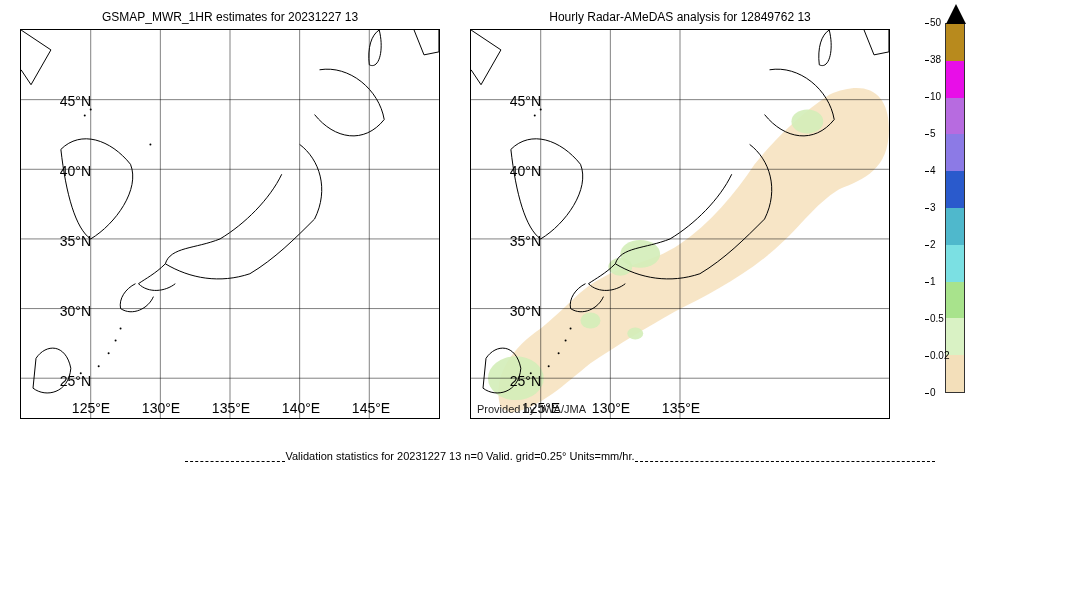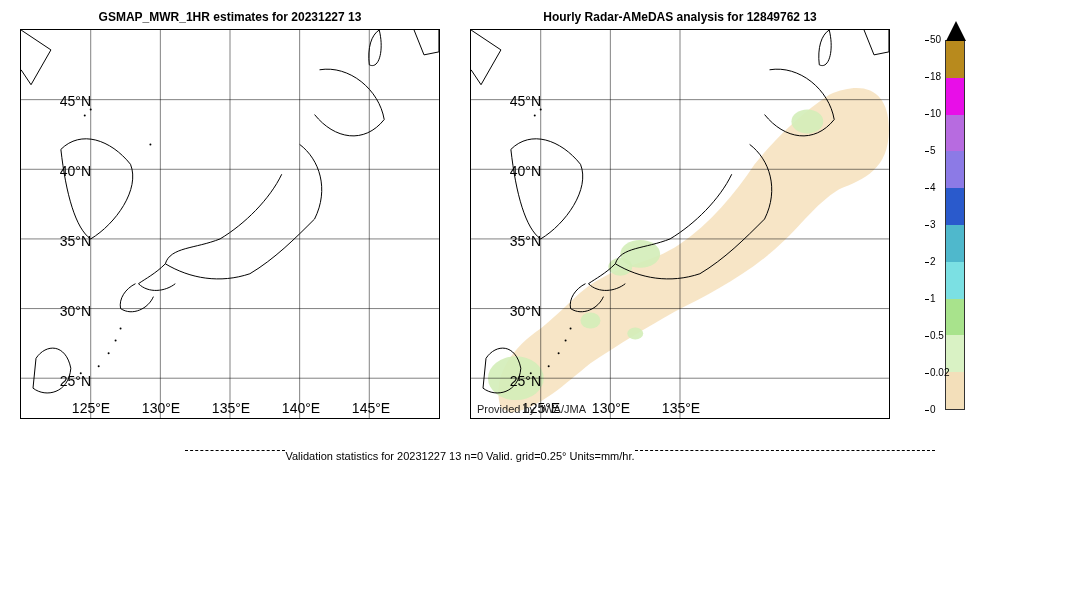--- a/index.html
+++ b/index.html
@@ -14,21 +14,21 @@
       display: flex;
       padding: 10px 20px 0 20px;
       gap: 30px;
     }
     .panel {
       position: relative;
     }
     .panel-title {
       text-align: center;
       font-size: 12px;
-      font-weight: bold;
+      font-weight: normal;
       margin-bottom: 5px;
     }
     .map-box {
       width: 420px;
       height: 390px;
       border: 1.5px solid #000;
       position: relative;
       background: #fff;
     }
     .map-svg {
@@ -51,21 +51,21 @@
     .lon-label { width: 40px; text-align: center; }
     .attribution {
       position: absolute;
       bottom: 3px;
       left: 6px;
       font-size: 11px;
       color: #222;
     }
     .colorbar {
       position: absolute;
-      top: 30px;
+      top: 13px;
       right: -70px;
       width: 55px;
       height: 390px;
       padding-left: 40px;
     }
     .cb-swatches {
       width: 20px;
       height: 370px;
       border: 1px solid #333;
       display: flex;
@@ -98,21 +98,21 @@
     .validation {
       position: absolute;
       bottom: 150px;
       left: 0;
       width: 1080px;
       text-align: center;
       font-size: 11px;
     }
     .dashed-row {
       display: flex;
-      align-items: flex-start;
+      align-items: flex-end;
       justify-content: center;
     }
     .dash-left, .dash-right {
       flex: 0 0 auto;
       height: 0;
       border-top: 1px dashed #000;
     }
     .dash-left { width: 100px; margin-left: 80px; }
     .dash-right { width: 300px; margin-right: 40px; }
     .overlay-blob {
@@ -246,21 +246,21 @@
           <div class="cb-swatch" style="background: rgb(42, 90, 204); flex: 1 1 0%;"></div>
           <div class="cb-swatch" style="background: rgb(79, 184, 204); flex: 1 1 0%;"></div>
           <div class="cb-swatch" style="background: rgb(123, 224, 227); flex: 1 1 0%;"></div>
           <div class="cb-swatch" style="background: rgb(168, 227, 140); flex: 1 1 0%;"></div>
           <div class="cb-swatch" style="background: rgb(217, 242, 196); flex: 1 1 0%;"></div>
           <div class="cb-swatch" style="background: rgb(243, 223, 186); flex: 1 1 0%;"></div>
         </div>
     <div class="cb-tick-mark" style="top: 0px;"></div>
         <div class="cb-tick" style="top: -6px;">50</div>
         <div class="cb-tick-mark" style="top: 37px;"></div>
-        <div class="cb-tick" style="top: 31px;">18</div>
+        <div class="cb-tick" style="top: 31px;">38</div>
         <div class="cb-tick-mark" style="top: 74px;"></div>
         <div class="cb-tick" style="top: 68px;">10</div>
         <div class="cb-tick-mark" style="top: 111px;"></div>
         <div class="cb-tick" style="top: 105px;">5</div>
         <div class="cb-tick-mark" style="top: 148px;"></div>
         <div class="cb-tick" style="top: 142px;">4</div>
         <div class="cb-tick-mark" style="top: 185px;"></div>
         <div class="cb-tick" style="top: 179px;">3</div>
         <div class="cb-tick-mark" style="top: 222px;"></div>
         <div class="cb-tick" style="top: 216px;">2</div>

